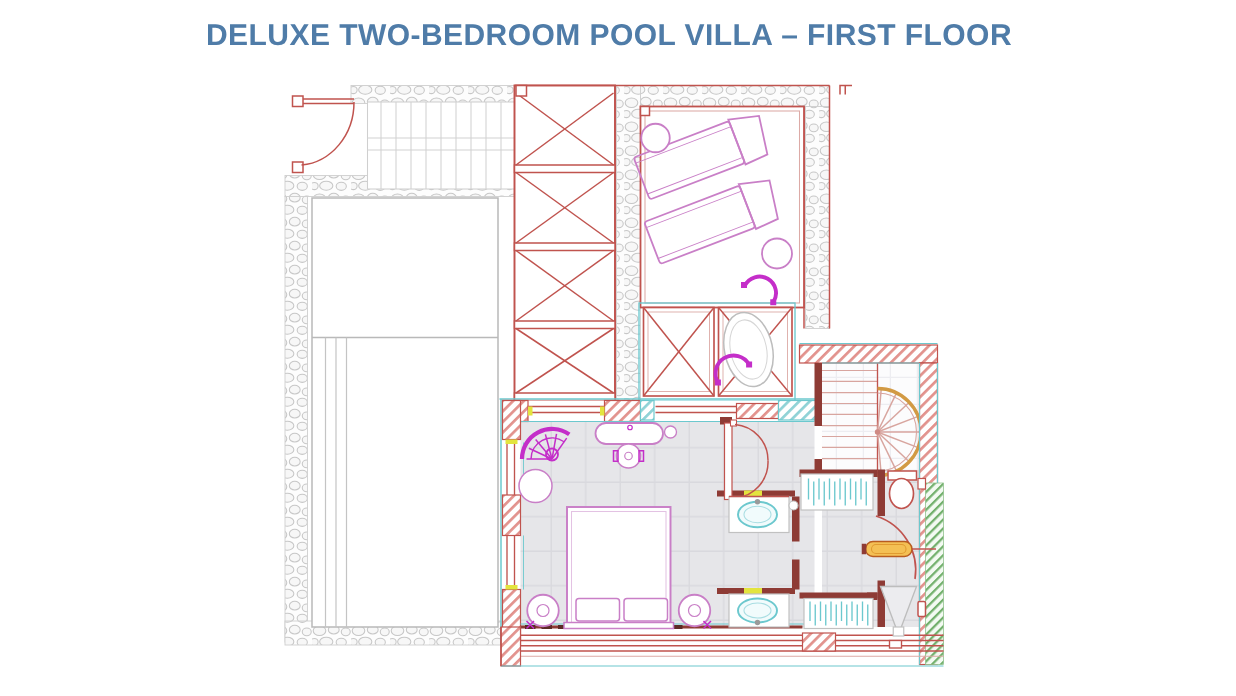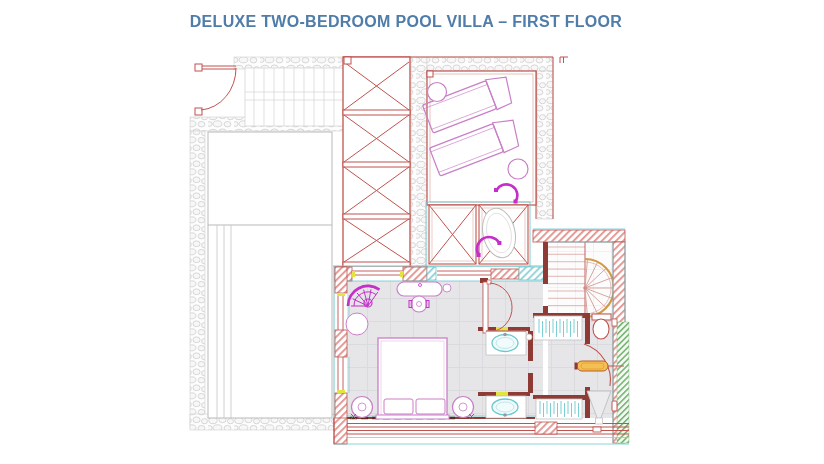--- a/index.html
+++ b/index.html
@@ -1,19 +1,19 @@
 <!DOCTYPE html>
 <html style="--title-blue: #4f7ca8; --cad-red: #c0534e; --dark-red: #8e3b35; --magenta: #c42ec9; --pink: #c97fc7; --cyan: #6cc8ce; --stone-gray: #c9c9c9; --floor-gray: #e6e6e9; --grid-gray: #d9d9de; --orange: #d29a44; --amber: #f4c054; --yellow: #e3e43e; --green: #72b06c; --light-gray: #bdbdbd;"><head>
 <meta charset="utf-8">
 <style>
   html,body{margin:0;padding:0;background:#fff;}
   body{width:824px;height:464px;overflow:hidden;position:relative;font-family:"Liberation Sans",sans-serif;}
   .title{
     position:absolute;top:13px;left:0;right:12px;text-align:center;
-    font-size:16px;font-weight:700;letter-spacing:.3px;color:var(--title-blue,#4f7ca8);
+    font-size:20px;font-weight:700;letter-spacing:.3px;color:var(--title-blue,#4f7ca8);
   }
   svg{position:absolute;left:0;top:0;}
   
   .r{stroke:var(--cad-red);fill:none;}
   .rl{stroke:#dcaaa6;fill:none;}
   .df{fill:var(--dark-red);}
   .m{stroke:var(--magenta);fill:none;}
   .mf{fill:var(--magenta);}
   .p{stroke:var(--pink);fill:none;}
   .pl{stroke:#e3c2e3;fill:none;}

